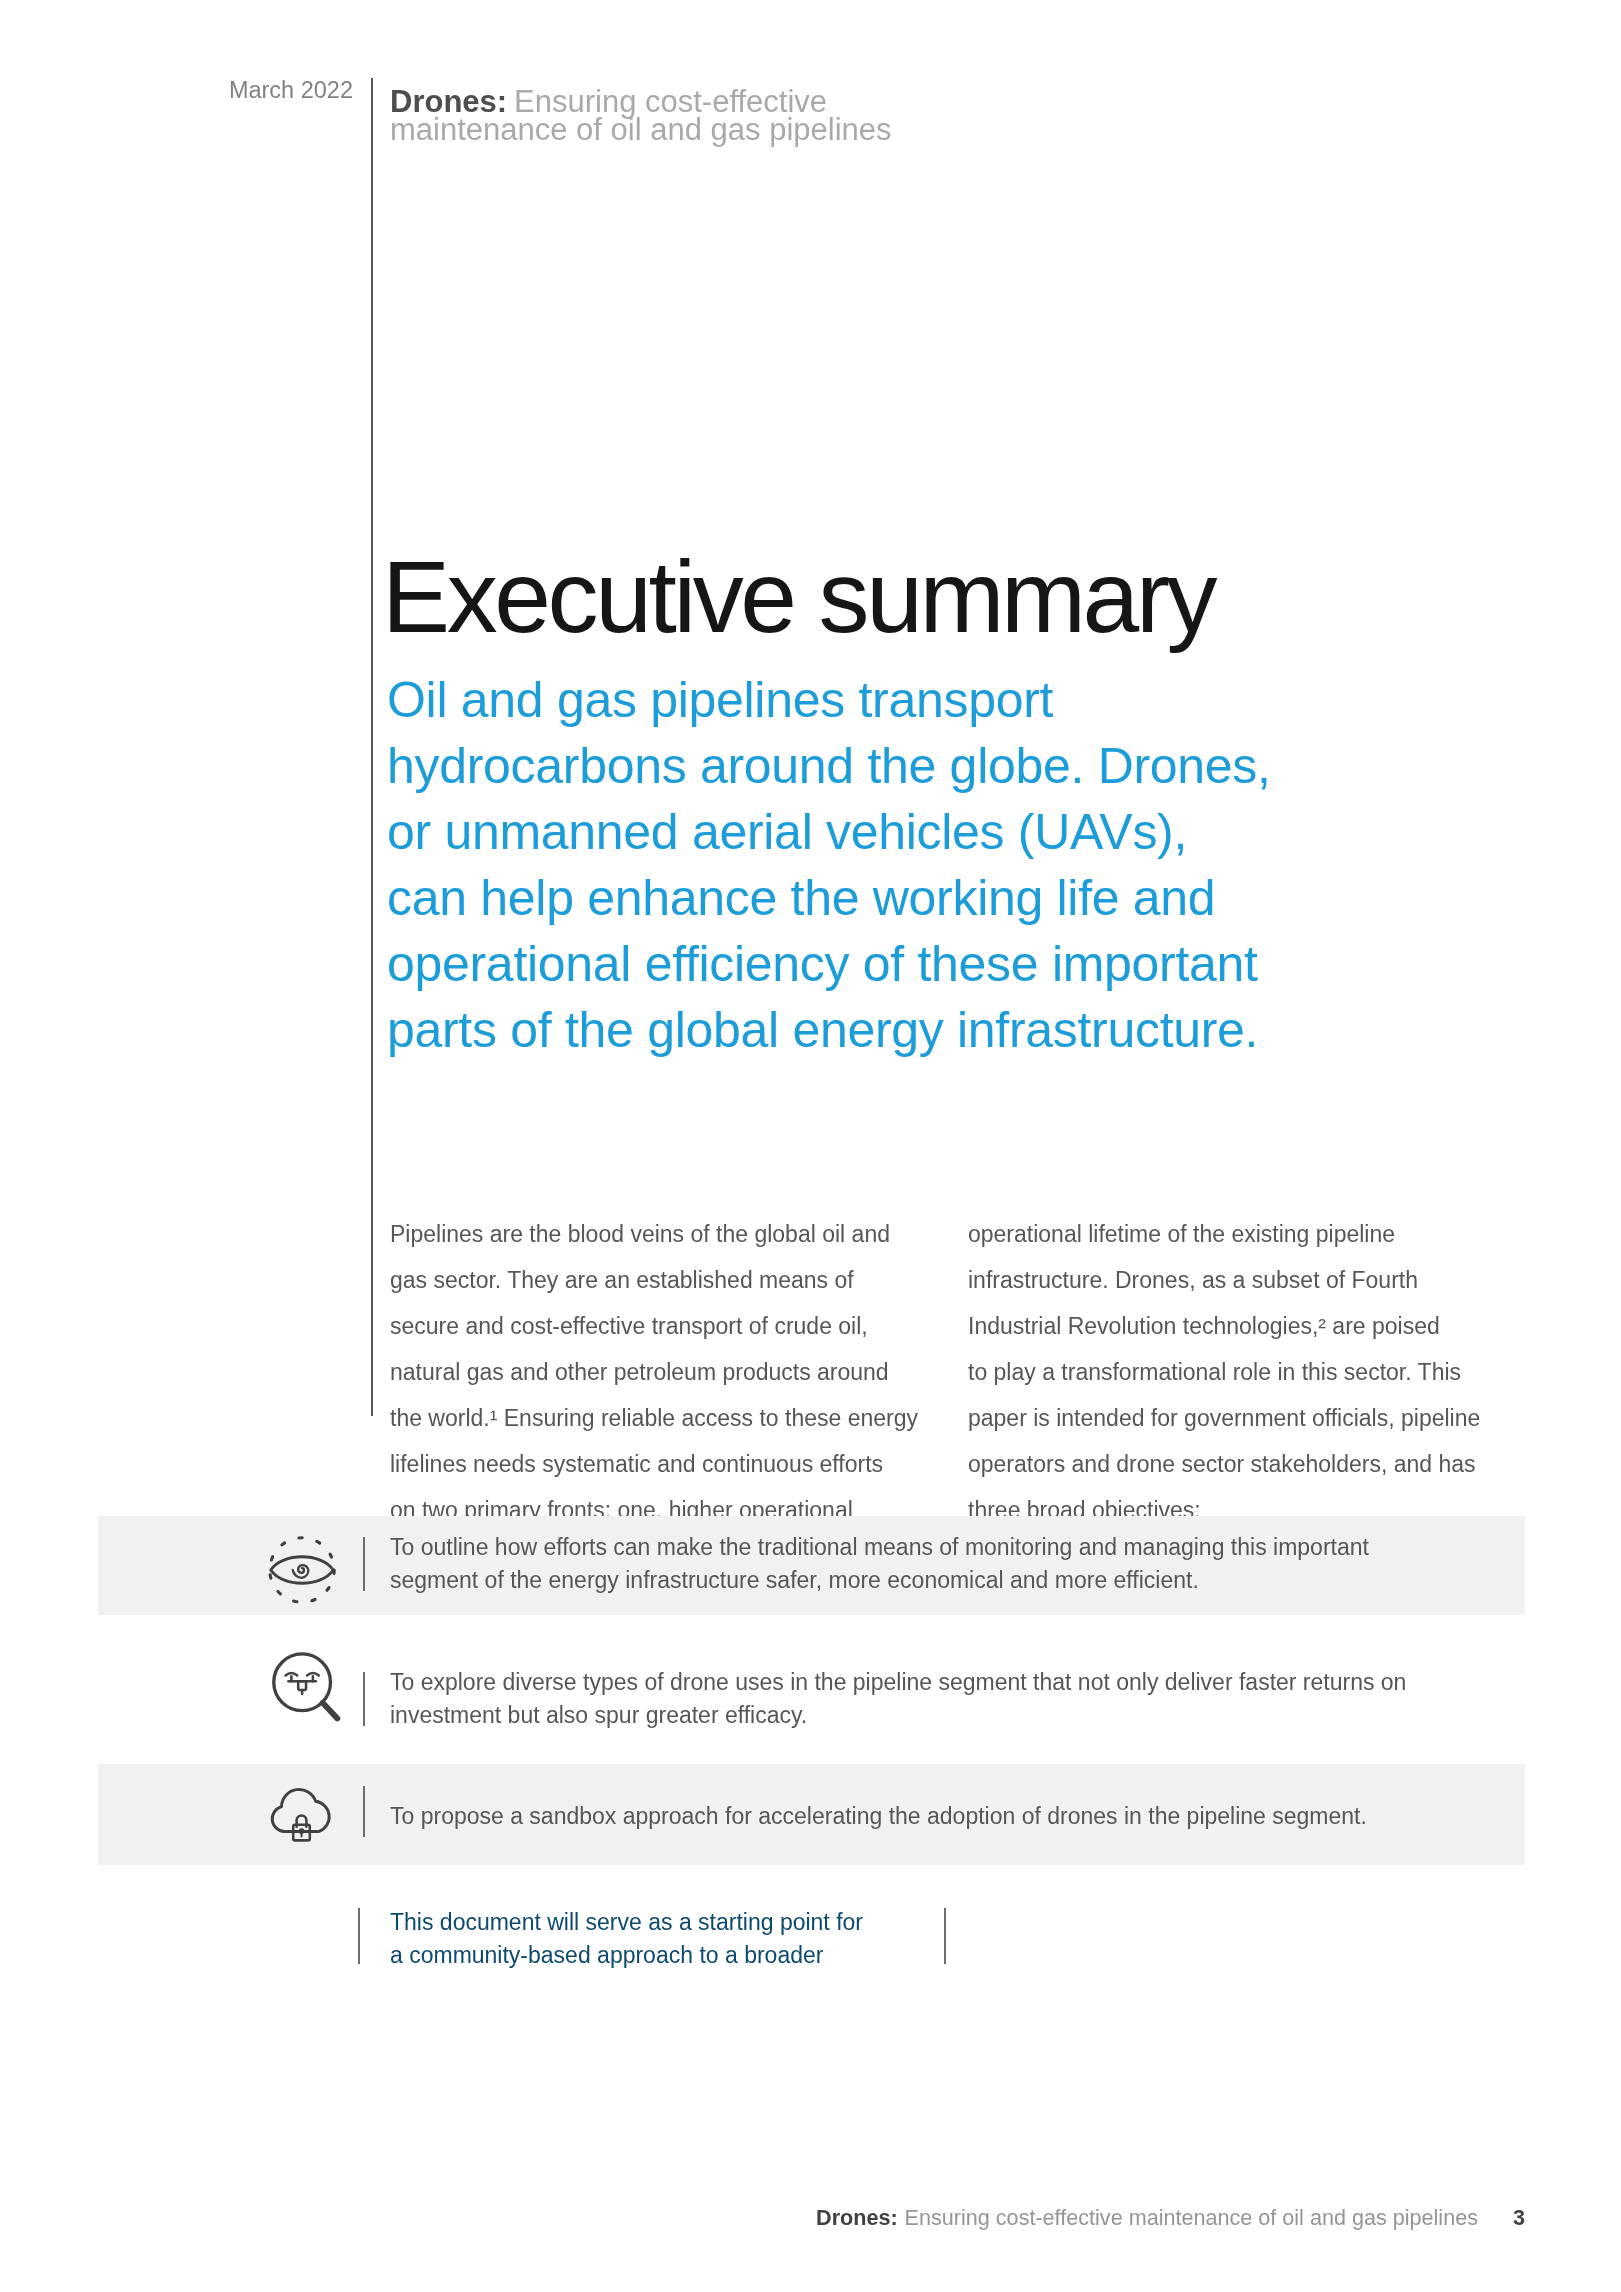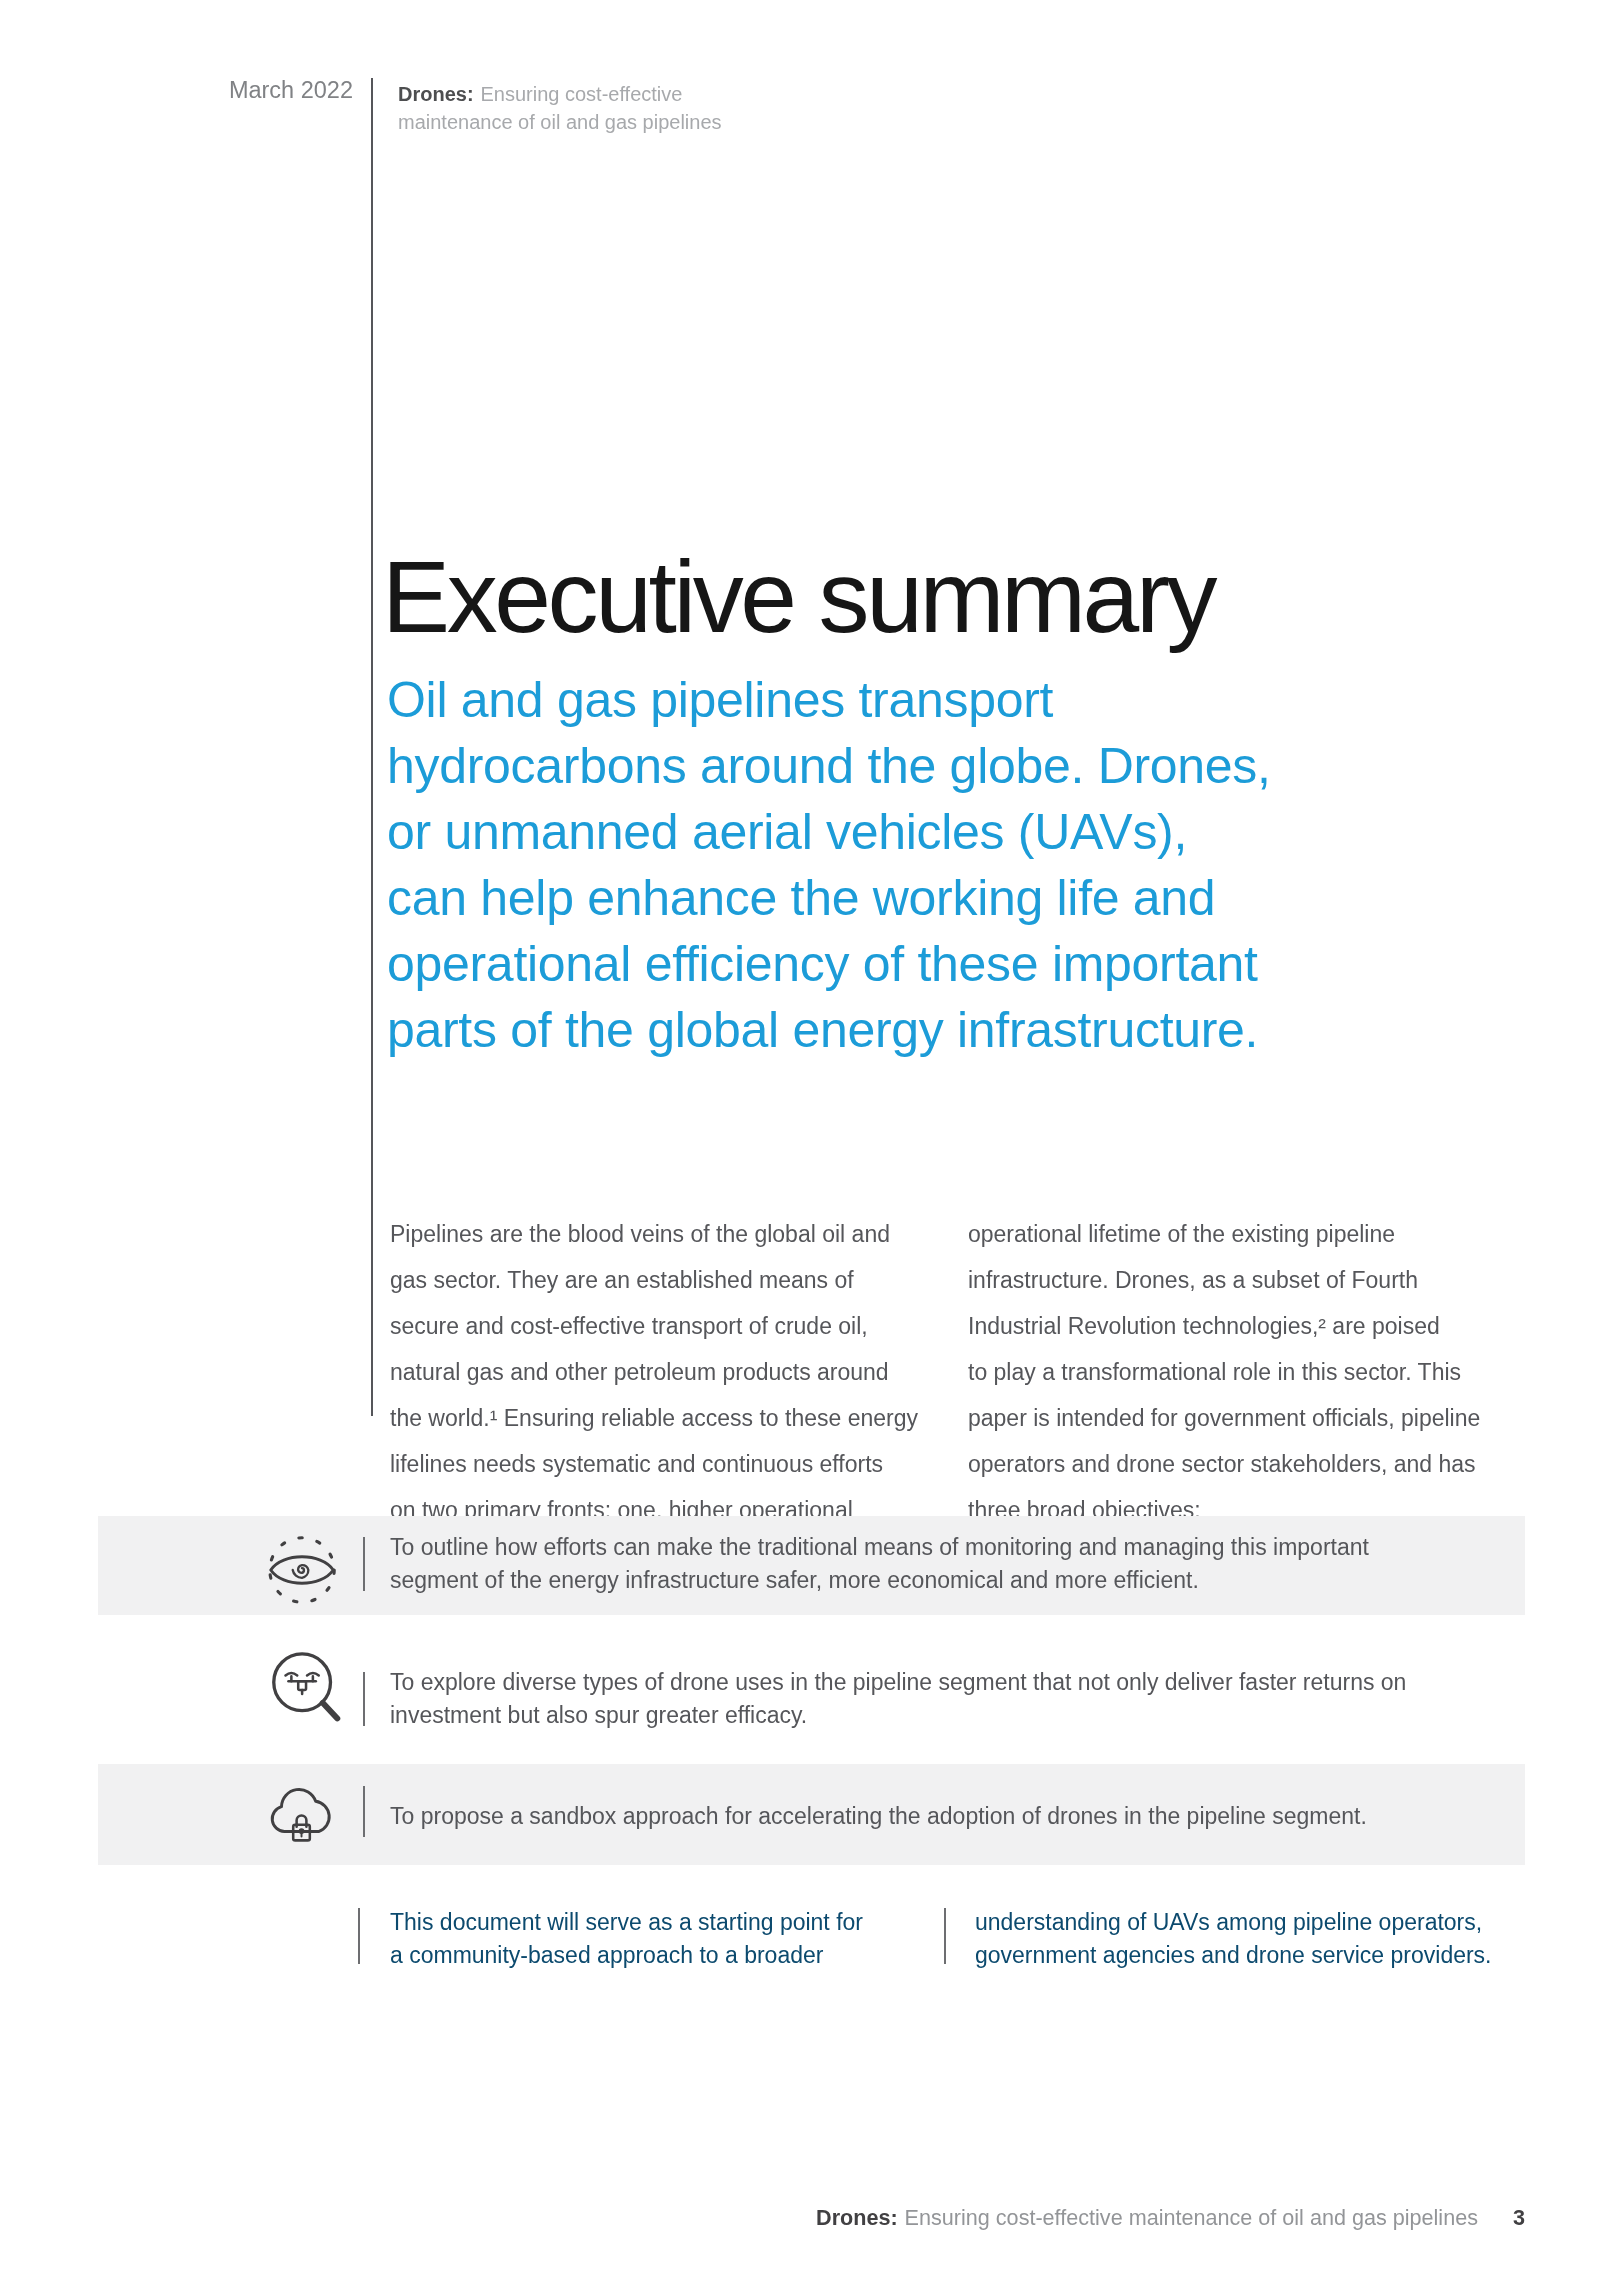--- a/index.html
+++ b/index.html
@@ -13,21 +13,21 @@
     border-radius:12px;
   }
   
   .header-date{
     position:absolute;top:76px;left:98px;width:255px;
     text-align:right;font-size:23.5px;line-height:28px;color:#808285;
   }
   .vrule-long{
     position:absolute;left:371px;top:78px;width:2px;height:1338px;background:#55565a;
   }
-  .header-title{position:absolute;top:80px;left:390px;font-size:20px;line-height:28px;color:#a7a9ac;margin-left:8px;}
+  .header-title{position:absolute;top:88px;left:390px;font-size:31px;line-height:28px;color:#a7a9ac;}
   .header-title .hb{font-weight:700;color:#4d4e50;}
   .header-title .hr1{margin-left:6.9px;}
   
   .page-title{
     position:absolute;left:382px;top:543px;
     font-size:102px;line-height:108px;font-weight:400;
     letter-spacing:-3.4px;color:#161616;white-space:nowrap;
   }
   .lede{
     position:absolute;left:387px;top:667px;
@@ -144,22 +144,20 @@
       <path class="ic" stroke-width="2" d="M43.5 64.5 V68"></path>
     </svg>
   </div>
   <div class="obj-div obj-div-3"></div>
   <div class="obj-text obj-text-3">To propose a sandbox approach for accelerating the adoption of drones in the pipeline segment.</div>
 
   <div class="close-bar close-bar-left"></div>
   <div class="close-col close-col-left">This document will serve as a starting point for
 a community-based approach to a broader</div>
   <div class="close-bar close-bar-right"></div>
-  <div class="close-col close-col-right">understanding of UAVs among pipeline operators,
-government agencies and drone service providers.</div>
 
   <div class="footer">
     <span class="fb">Drones:</span>
     <span class="fr">Ensuring cost-effective maintenance of oil and gas pipelines</span>
     <span class="fp">3</span>
   </div>
 
 </div>
 
 

